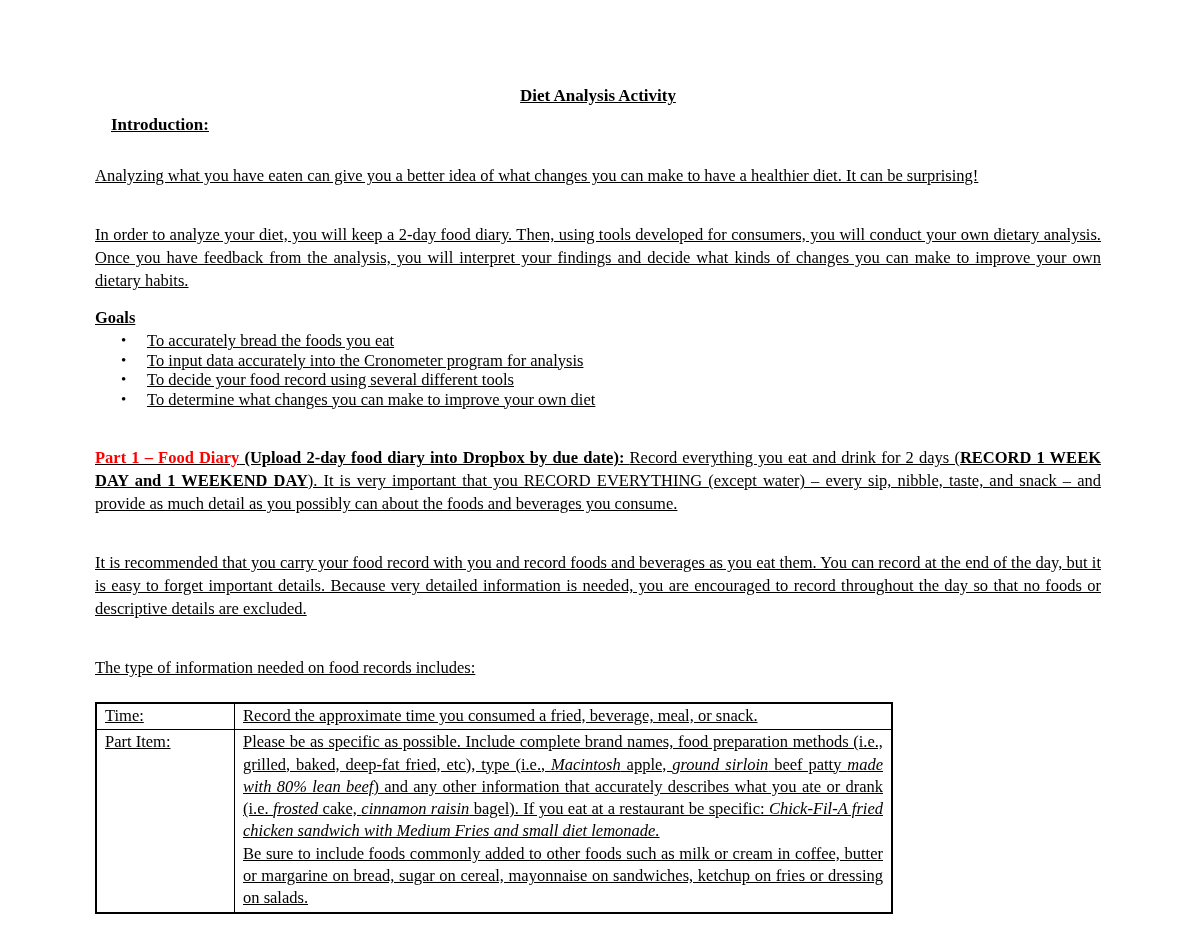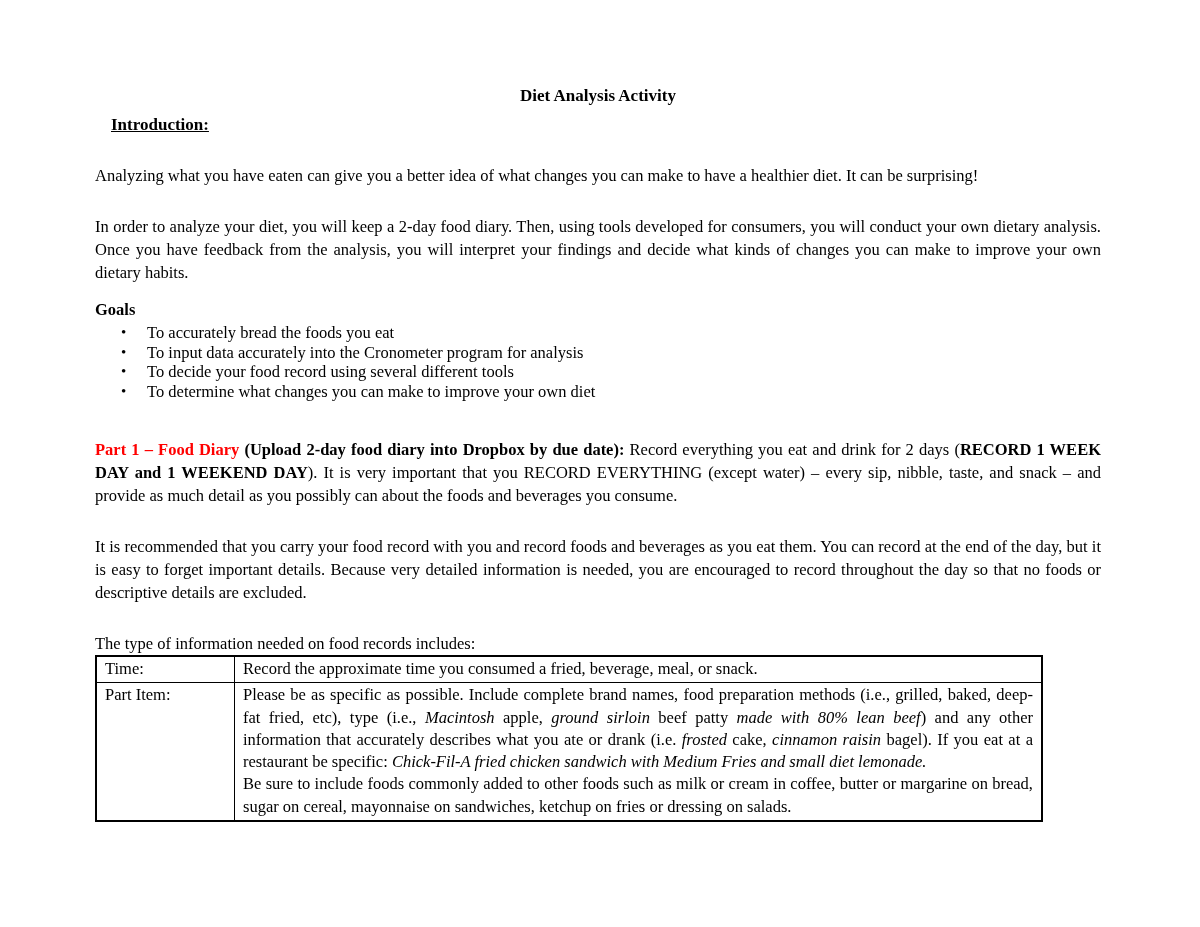--- a/index.html
+++ b/index.html
@@ -13,40 +13,41 @@
     font-family: "Liberation Serif", "DejaVu Serif", serif;
     color: #000000;
     font-size: 16.5px;
     overflow: hidden;
   }
   .page {
     box-sizing: border-box;
     width: 1200px;
     height: 927px;
     padding: 86px 99px 0 95px;
+    text-decoration: underline;
   }
   .doc-title {
     text-align: center;
     font-weight: bold;
     font-size: 17px;
     margin: 0 0 9px 0;
   }
   .heading-bold-underline {
     font-weight: bold;
     text-decoration: underline;
     font-size: 17px;
     margin: 0;
   }
   .intro-heading { margin-bottom: 29px; margin-left: 16px; }
   .para {
     margin: 0;
     text-align: justify;
     line-height: 23px;
   }
-  .para + .para { margin-top: 28px; }
+  .para + .para { margin-top: 36px; }
   .goals-heading {
     font-weight: bold;
     margin: 15px 0 0 0;
     line-height: 22px;
   }
   ul.goals-list {
     margin: 2px 0 0 0;
     padding: 0 0 0 52px;
     list-style: none;
   }
@@ -63,21 +64,22 @@
   }
   .instructions-heading { margin-top: 26px; }
   .part1-para { margin-top: 37px; }
   .recommend-para { margin-top: 24px; }
   .typeinfo-para { margin-top: 21px; }
   .bold { font-weight: bold; }
   .it { font-style: italic; }
   .red { color: var(--part1-red, #ff0000); }
   table.info-table {
     border-collapse: collapse;
-    width: 948px;
+    width: 798px;
+    margin-top: 23px;
     table-layout: fixed;
     border: 2px solid #000;
   }
   table.info-table td {
     border: 1.5px solid #000;
     vertical-align: top;
     padding: 1px 8px 2px 8px;
     line-height: 22.3px;
     font-size: 16.5px;
   }

